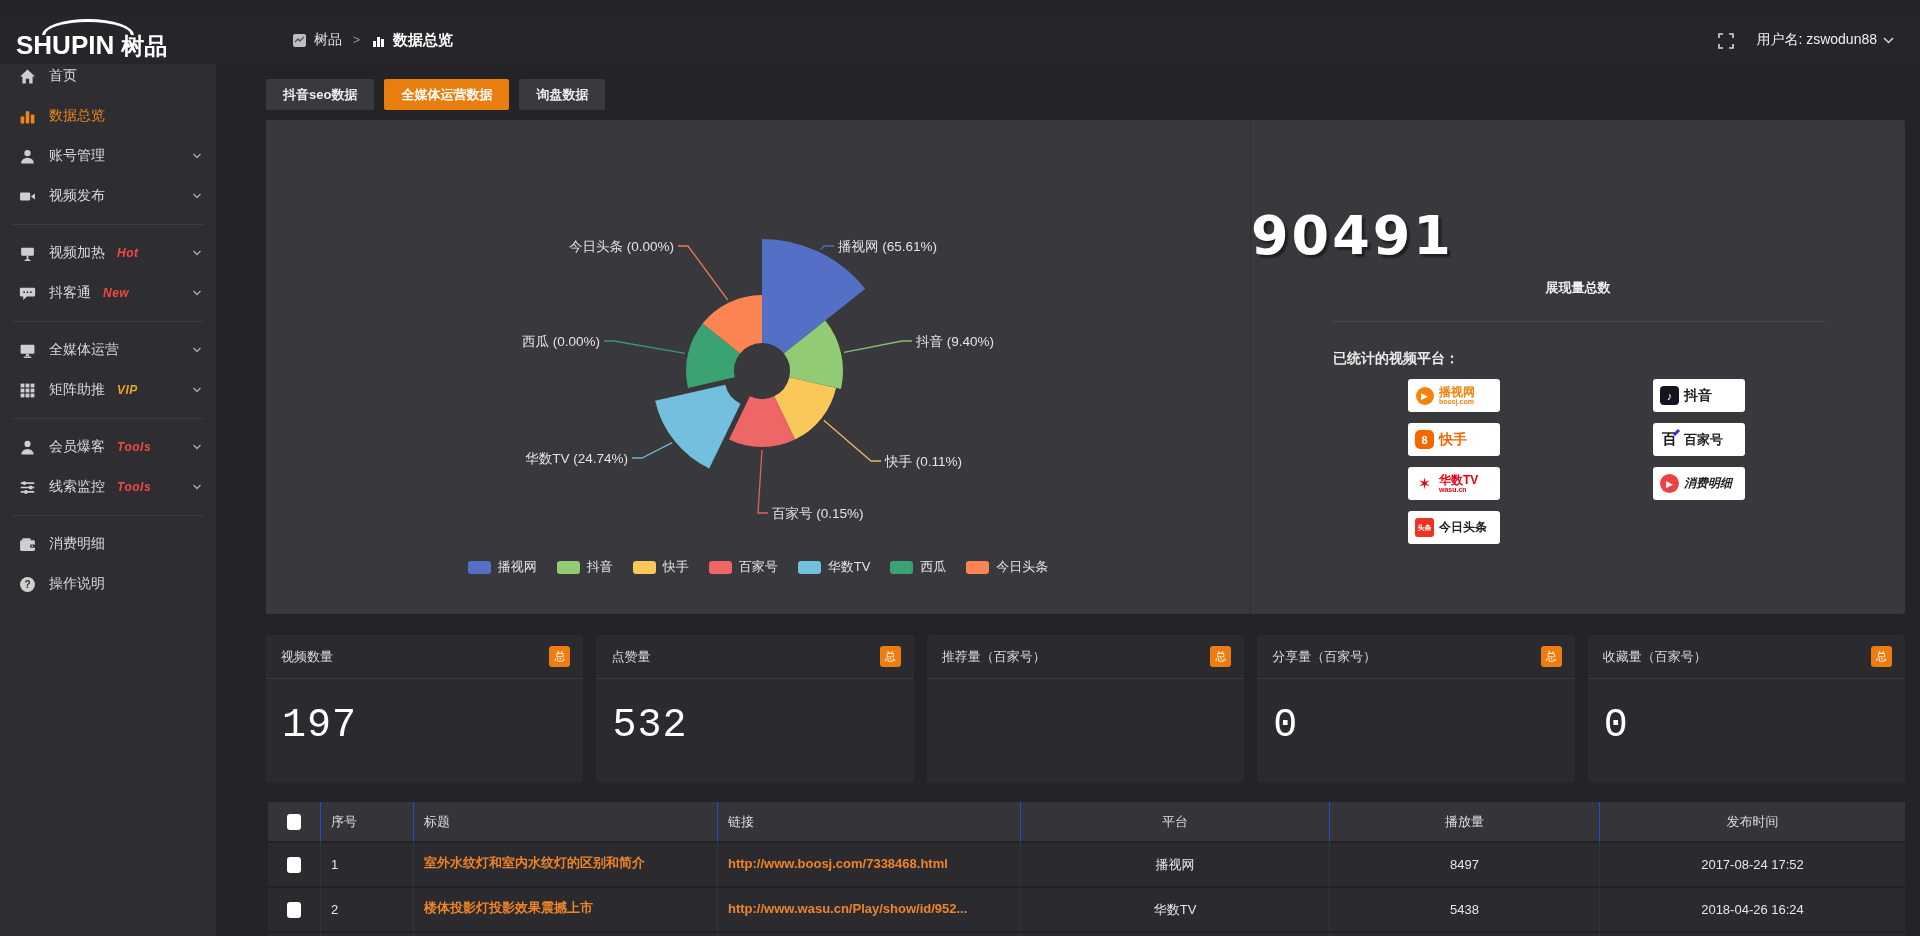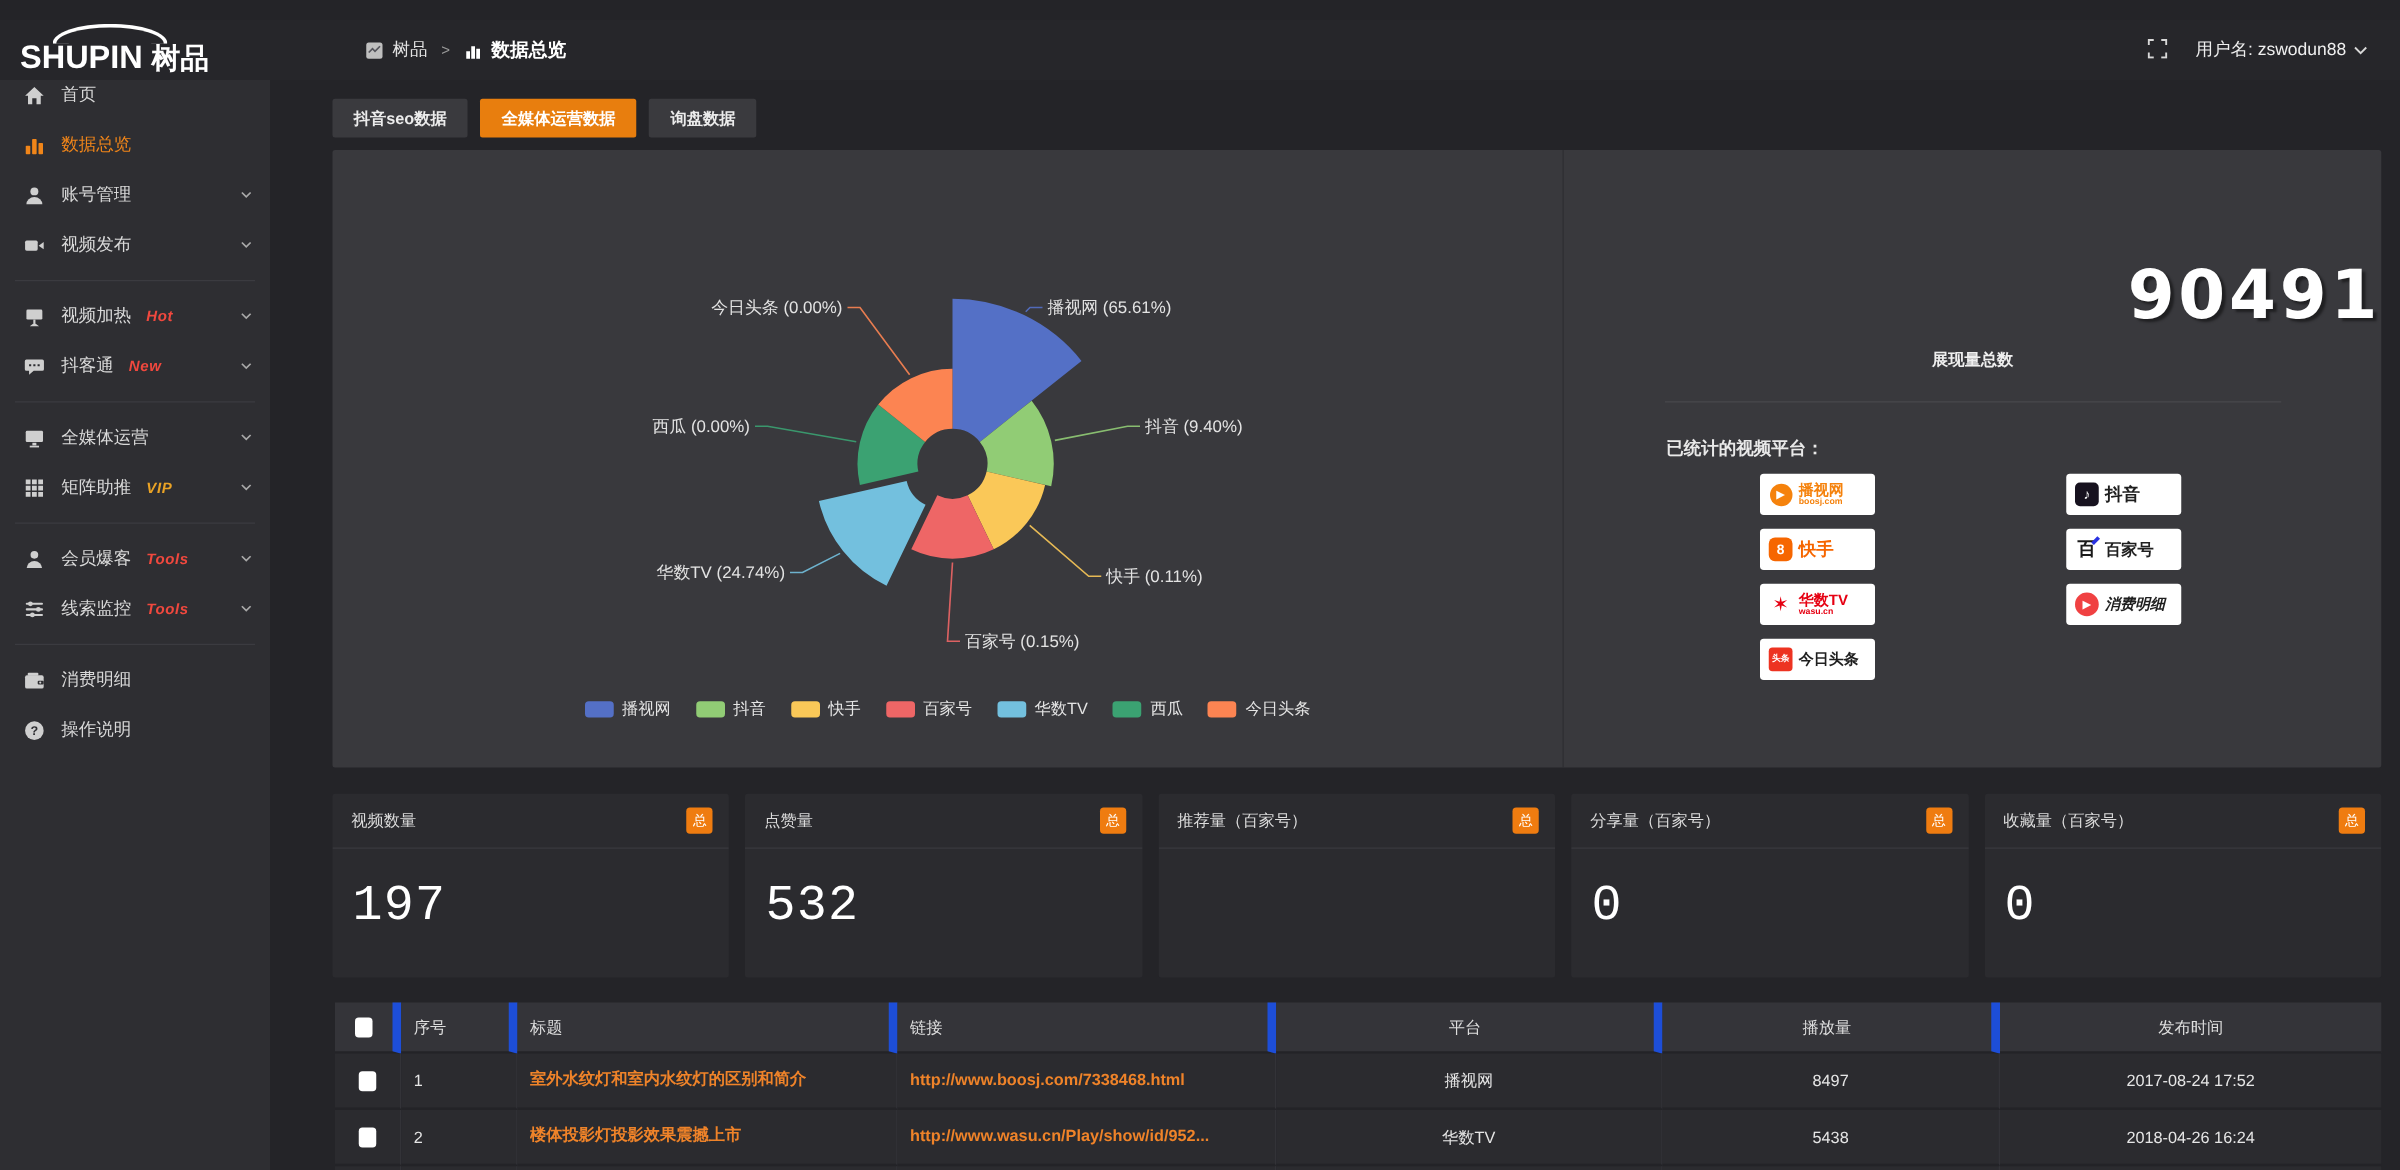--- a/index.html
+++ b/index.html
@@ -13,21 +13,21 @@
   .header { position:absolute; left:0; top:16px; width:1920px; height:48px; background:#26262a; display:flex; align-items:center; z-index:5; }
   .logo { width:216px; height:48px; position:relative; display:flex; align-items:flex-end; padding:0 0 6px 16px; }
   .logo-arc { position:absolute; left:42px; top:3px; width:92px; height:16px; border:3px solid #fff; border-bottom:none; border-radius:50% 50% 0 0 / 100% 100% 0 0; }
   .logo-en { color:#fff; font-weight:bold; font-size:26px; letter-spacing:0px; line-height:1; }
   .logo-cn { color:#fff; font-weight:bold; font-size:23px; line-height:1; margin-left:7px; }
   .crumbs { display:flex; align-items:center; margin-left:76px; gap:7px; }
   .crumb-ic { width:15px; height:15px; display:inline-block; }
   .crumb-root { color:#e2e2e2; font-size:14px; }
   .crumb-sep { color:#9a9a9a; font-size:12px; margin:0 4px; }
   .crumb-cur { color:#fff; font-size:15px; font-weight:bold; }
-  .header-right { margin-left:auto; display:flex; align-items:flex-start; gap:22px; padding-right:26px; }
+  .header-right { margin-left:auto; display:flex; align-items:flex-end; gap:22px; padding-right:26px; }
   .fs-icon { width:16px; height:16px; }
   .user-box { display:flex; align-items:center; gap:6px; color:#efefef; font-size:14px; cursor:pointer; }
   
   .sidebar { position:absolute; left:0; top:48px; width:216px; height:888px; background:#2e2e32; padding-top:8px; z-index:4; }
   .side-item { height:40px; display:flex; align-items:center; padding:0 14px 0 19px; color:#d9d9d9; font-size:14px; cursor:pointer; }
   .side-item .s-ic { width:17px; height:17px; margin-right:13px; flex:none; color:#cfcfcf; }
   .side-item.active { color:#f08519; }
   .side-item.active .s-ic { color:#f08519; }
   .s-tag { font-style:italic; font-weight:bold; font-size:12px; margin-left:12px; letter-spacing:.5px; }
   .chev { margin-left:auto; width:10px; height:10px; color:#a8a8a8; flex:none; }
@@ -41,21 +41,21 @@
   
   .main-panel { margin-top:10px; height:494px; display:flex; background:#39393d; border-radius:2px; }
   .chart-half { position:relative; width:984px; flex:none; }
   .chart-svg { position:absolute; left:0; top:0; }
   .legend { position:absolute; left:0; right:0; bottom:38px; display:flex; justify-content:center; gap:20px; }
   .lg-item { display:flex; align-items:center; gap:7px; cursor:pointer; }
   .lg-sw { width:23px; height:13px; border-radius:3px; }
   .lg-tx { font-size:13px; color:#e4e4e4; }
   
   .right-half { position:relative; flex:1; border-left:1px solid #2e2e32; }
-  .big-number { margin-top:84px; text-align:right; font-size:54px; font-weight:bold; color:#fff; letter-spacing:3px; text-shadow:3px 3px 2px rgba(0,0,0,.45); font-family:"DejaVu Sans","Liberation Sans",sans-serif; }
+  .big-number { margin-top:84px; text-align:left; font-size:54px; font-weight:bold; color:#fff; letter-spacing:3px; text-shadow:3px 3px 2px rgba(0,0,0,.45); font-family:"DejaVu Sans","Liberation Sans",sans-serif; }
   .big-label { text-align:center; margin-top:12px; font-size:13px; font-weight:bold; color:#efefef; }
   .big-divider { width:493px; margin:24px auto 0; border-bottom:1px solid #48484c; }
   .platforms-label { margin:28px 0 0 82px; font-size:14px; font-weight:bold; color:#e9e9e9; }
   .badge-grid { position:absolute; left:157px; top:259px; display:grid; grid-template-columns:92px 92px; column-gap:153px; row-gap:11px; }
   .pbadge { width:92px; height:33px; background:#fff; border-radius:3px; display:flex; align-items:center; padding:0 7px; gap:5px; }
   .plogo { width:19px; height:19px; flex:none; display:flex; align-items:center; justify-content:center; border-radius:4px; font-size:11px; font-weight:bold; }
   .pname { font-size:12px; font-weight:bold; line-height:1.05; }
   .psub { font-size:7px; font-weight:bold; }
   .lg-boosj { background:#fff; } .lg-boosj .disc { width:18px;height:18px;border-radius:50%;background:#f5820c;display:flex;align-items:center;justify-content:center;color:#fff;font-size:9px; }
   .lg-douyin { background:#17121f; color:#fff; border-radius:4px; }
@@ -69,21 +69,21 @@
   
   .stats-row { margin-top:21px; display:flex; gap:13px; height:147px; }
   .card { flex:1; background:#2b2b2f; border-radius:2px; overflow:hidden; }
   .card-head { height:44px; display:flex; align-items:center; justify-content:space-between; padding:0 13px 0 15px; border-bottom:1px solid #3a3a3f; }
   .card-title { font-size:13px; color:#dcdcdc; }
   .badge-total { width:21px; height:21px; background:#ef7c10; color:#fff; font-size:11px; border-radius:3px; display:flex; align-items:center; justify-content:center; }
   .card-value { padding:24px 0 0 16px; font-size:40px; color:#fff; letter-spacing:1px;font-family:Liberation Mono, monospace; }
   
   .table-wrap { margin-top:20px; margin-left:2px; }
   table { border-collapse:separate; border-spacing:0; width:1637px; table-layout:fixed; }
-  thead th { height:41px; background:#343439; color:#dedede; font-size:13px; font-weight:normal; border-right:7px solid #1d4ed8; border-bottom:2px solid #232327; }
+  thead th { height:41px; background:#343439; color:#dedede; font-size:13px; font-weight:normal; border-right:1px solid #1d4ed8; border-bottom:2px solid #232327; }
   thead th:last-child { border-right:none; }
   tbody td { height:45px; background:#2b2b2f; color:#e6e6e6; font-size:13px; border-right:1px solid #333338; border-bottom:2px solid #232327; padding:0 10px; }
   tbody td:last-child { border-right:none; }
   .al { text-align:left; } .ac { text-align:center; }
   th.al { padding-left:10px; }
   .cbx { width:14px; height:16px; background:#fff; border-radius:3px; margin:0 auto; cursor:pointer; }
   a.tlink { color:#ef8329; text-decoration:none; cursor:pointer; display:inline-block; max-width:100%; overflow:hidden; white-space:nowrap; text-overflow:ellipsis;font-weight:bold; }
   svg { display:block; }
 </style>
 </head>

